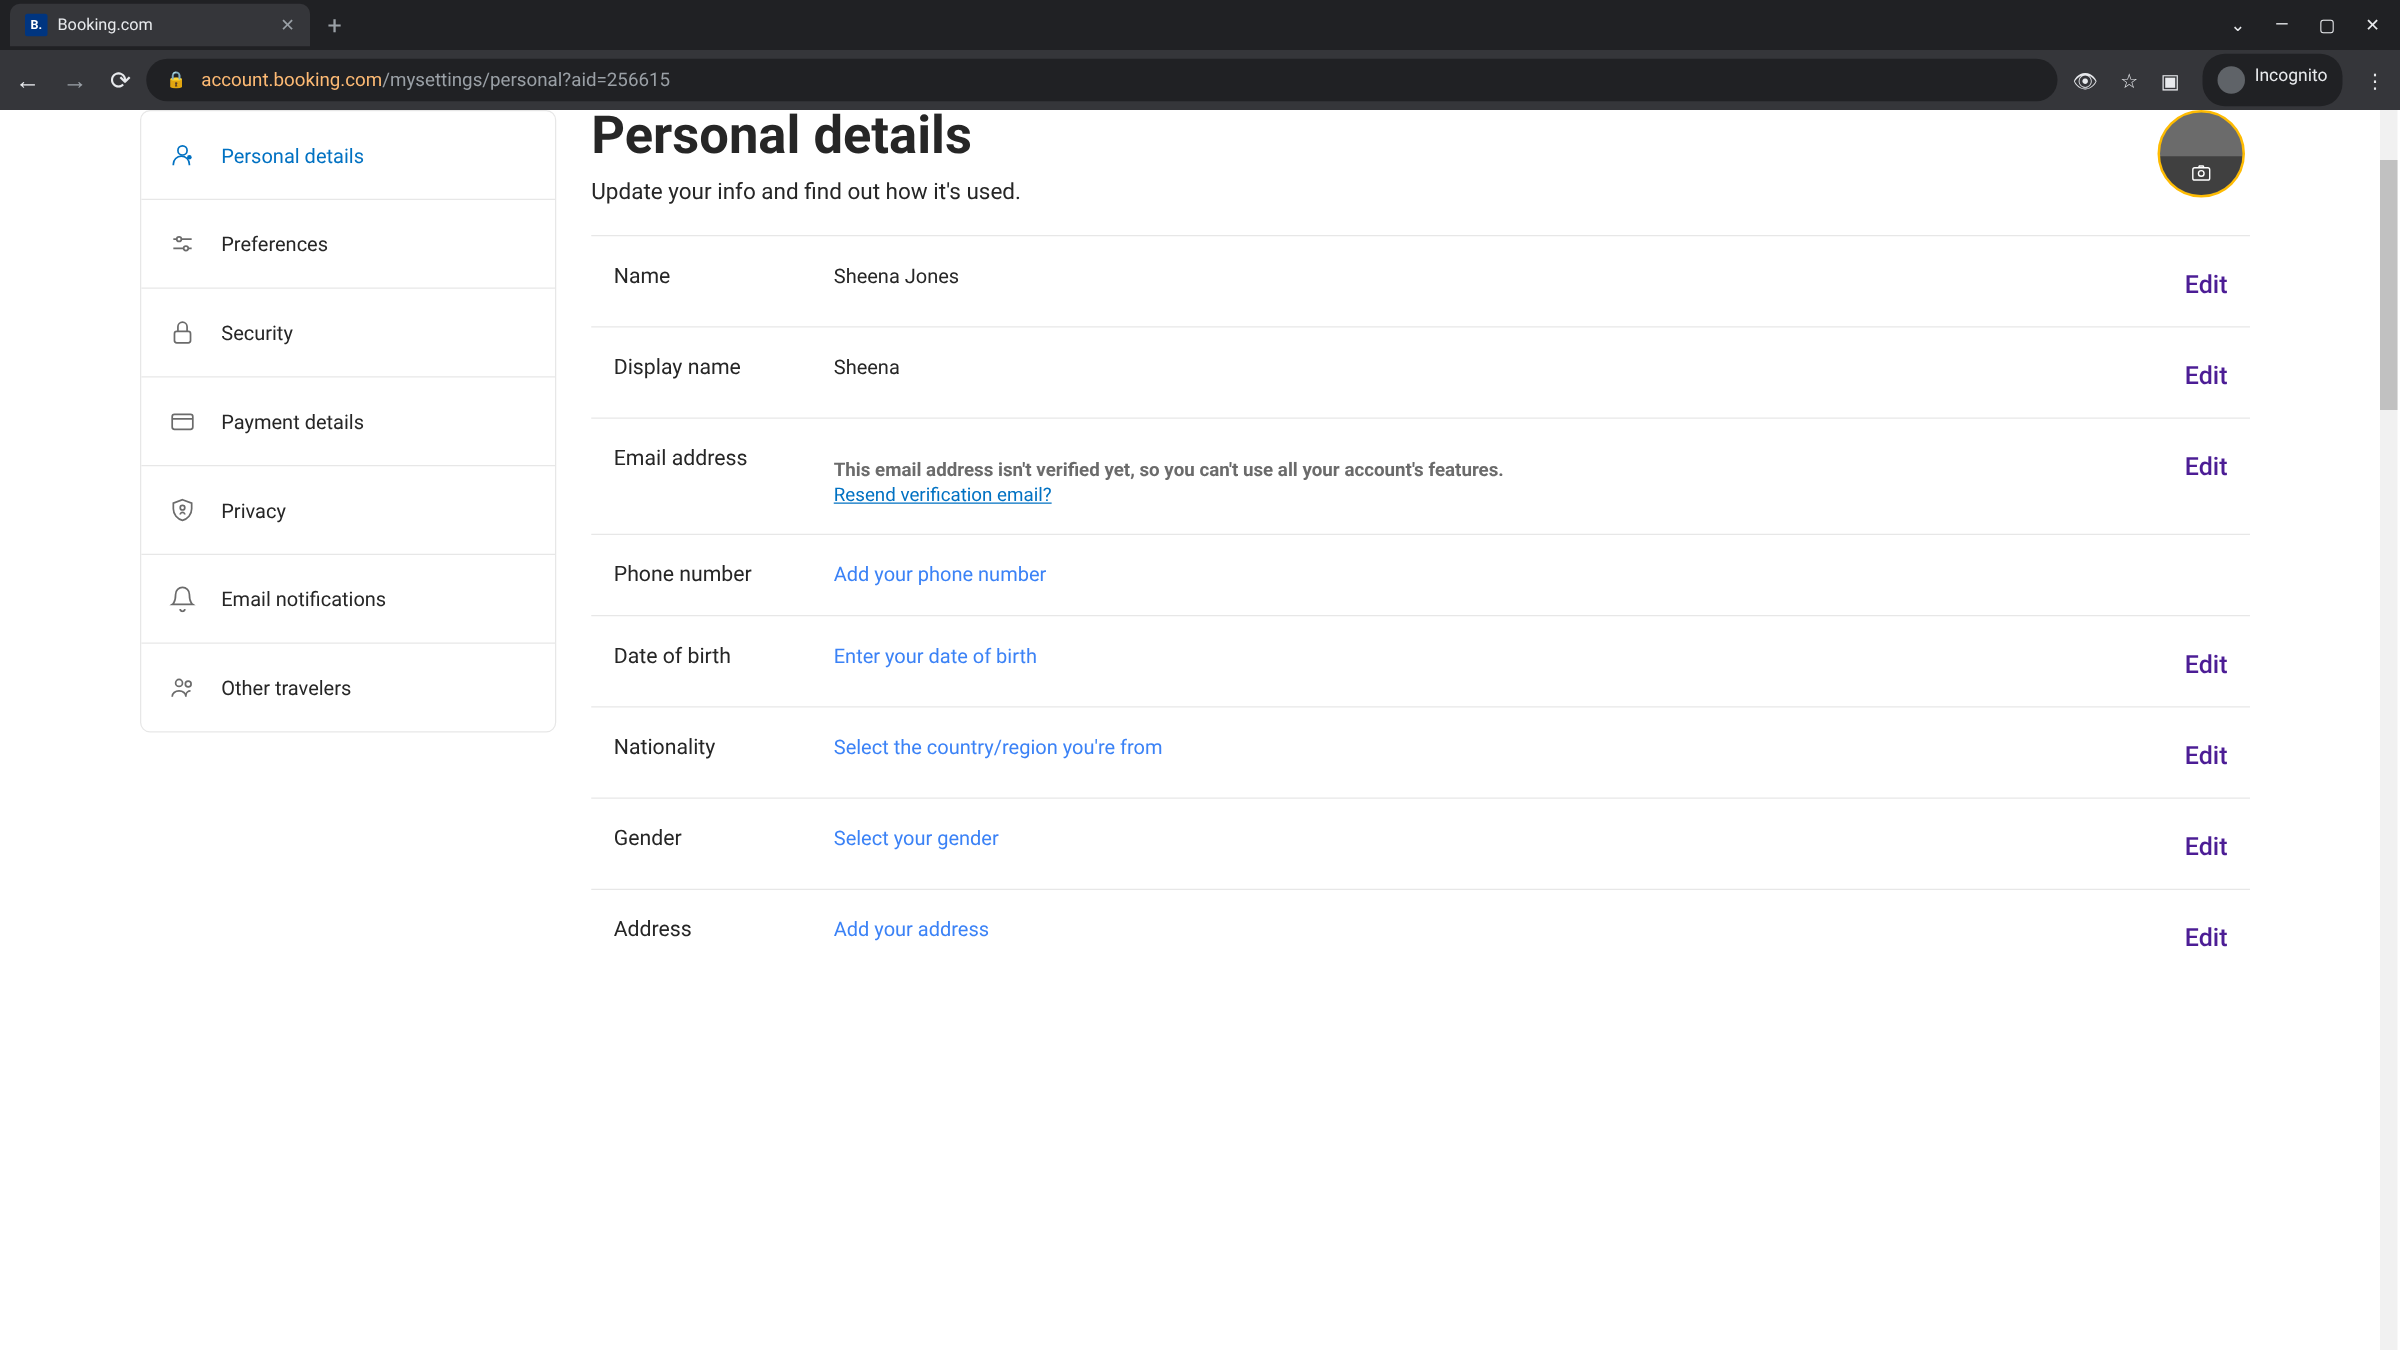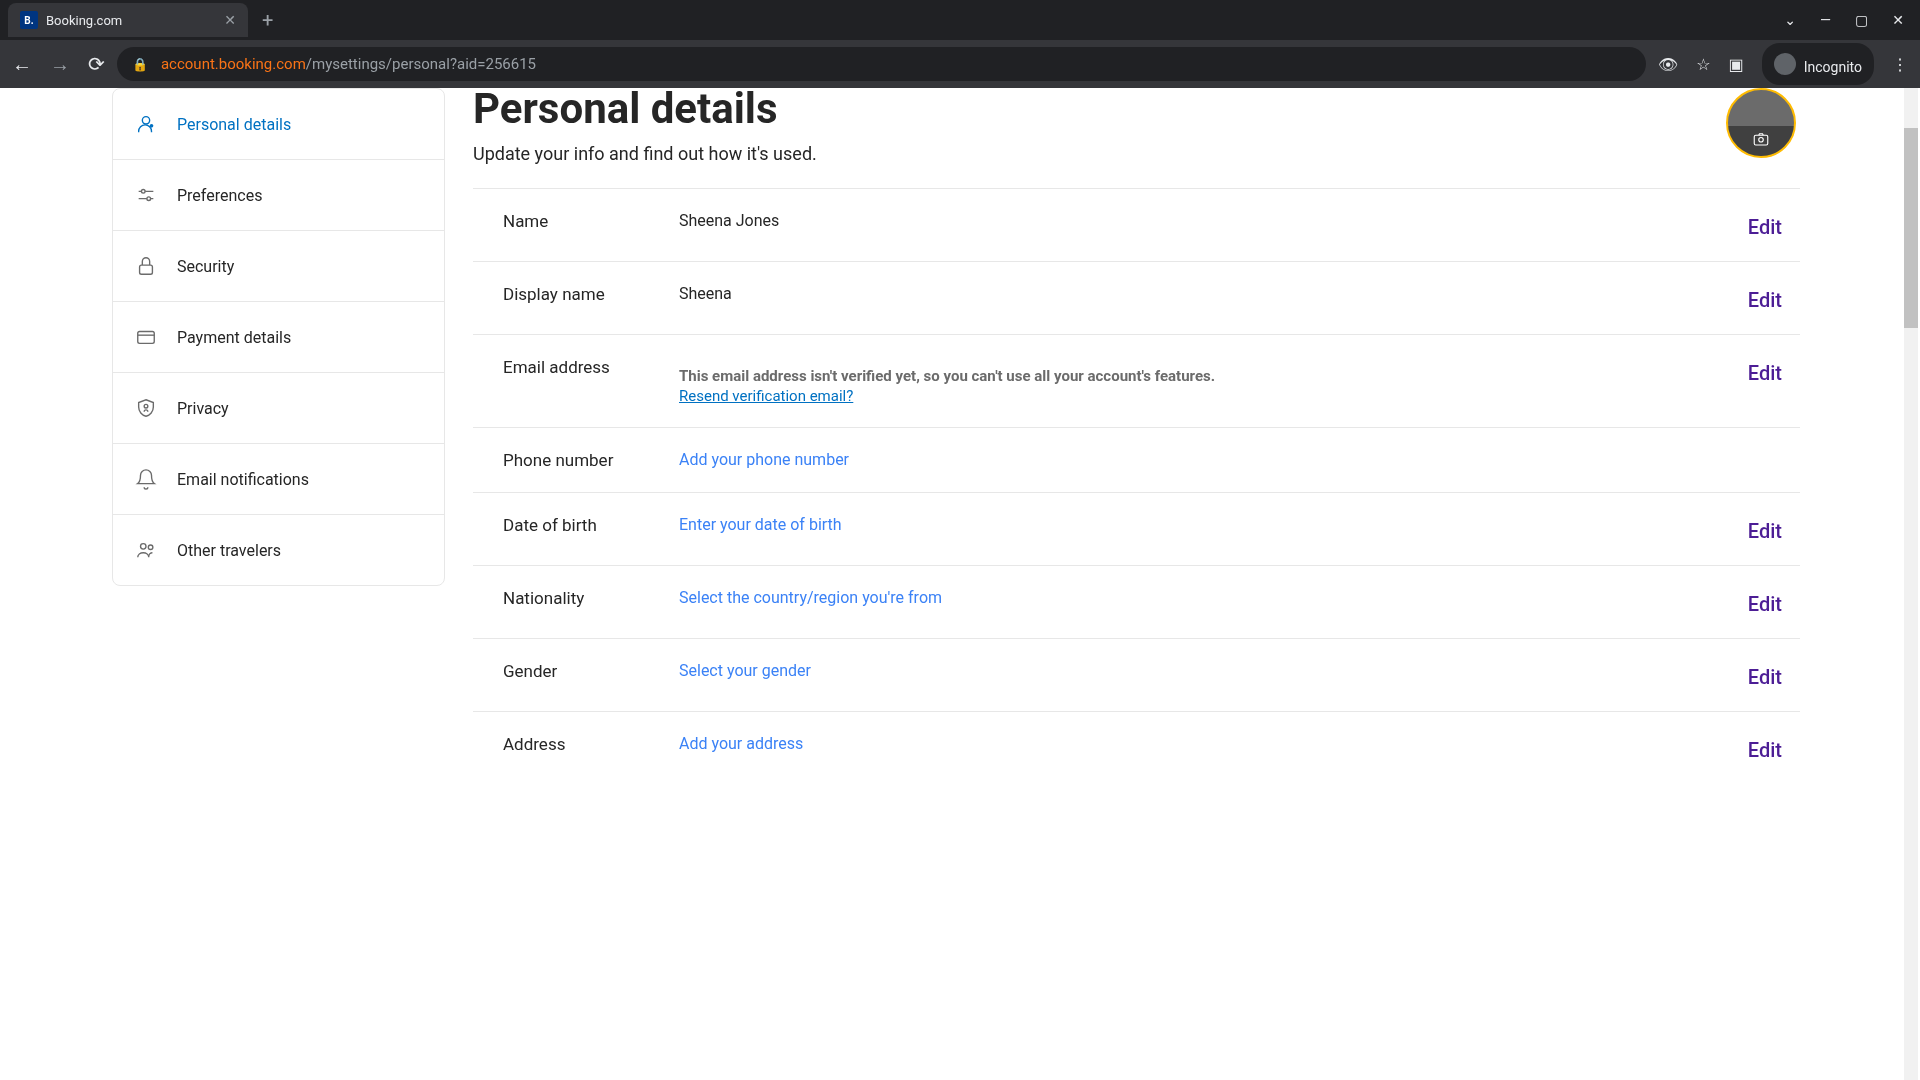--- a/index.html
+++ b/index.html
@@ -111,31 +111,31 @@
       align-items: center;
       padding: 0 16px;
       color: #9aa0a6;
       font-size: 15px;
       gap: 12px;
     }
     .address-bar .lock {
       font-size: 13px;
     }
     .url-host {
-      color: #f97316;
+      color: #fdba74;
     }
     .toolbar-right {
       display: flex;
       align-items: center;
       gap: 18px;
       color: #e8eaed;
     }
     .incognito-badge {
       display: flex;
-      align-items: flex-end;
+      align-items: flex-start;
       gap: 8px;
       background: #202124;
       padding: 10px 12px;
       border-radius: 18px;
       font-size: 14px;
     }
     .incognito-icon {
       width: 22px;
       height: 22px;
       background: #5f6368;
@@ -235,21 +235,20 @@
       display: flex;
       padding: 22px 18px;
       border-top: 1px solid #e7e7e7;
       align-items: flex-start;
     }
     .row-label {
       width: 176px;
       font-size: 17px;
       color: #262626;
       font-weight: 400;
-      margin-left: 12px;
     }
     .row-content {
       flex: 1;
       font-size: 16px;
       color: #262626;
     }
     .row-subtext {
       color: #6b6b6b;
       font-size: 15px;
       margin-top: 10px;

